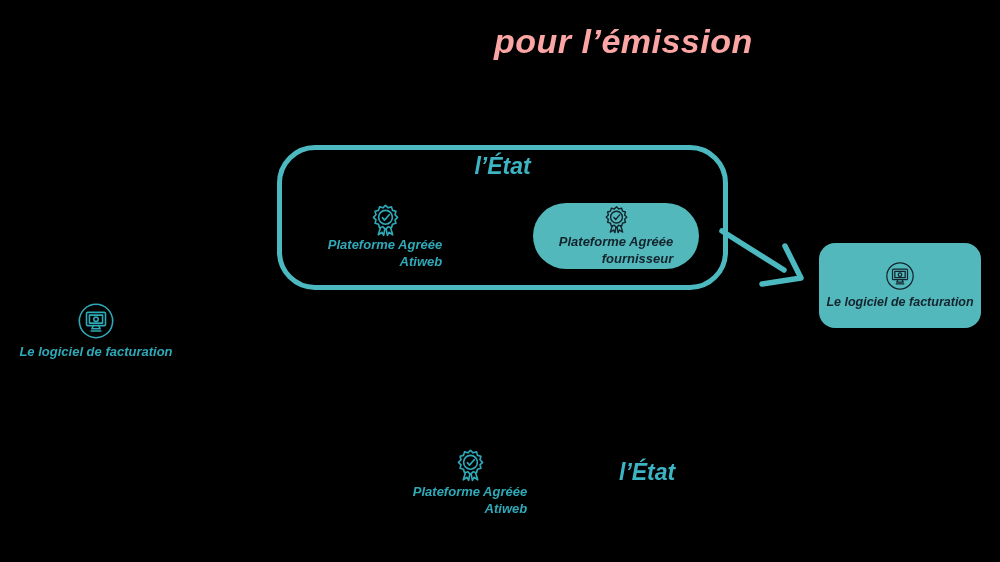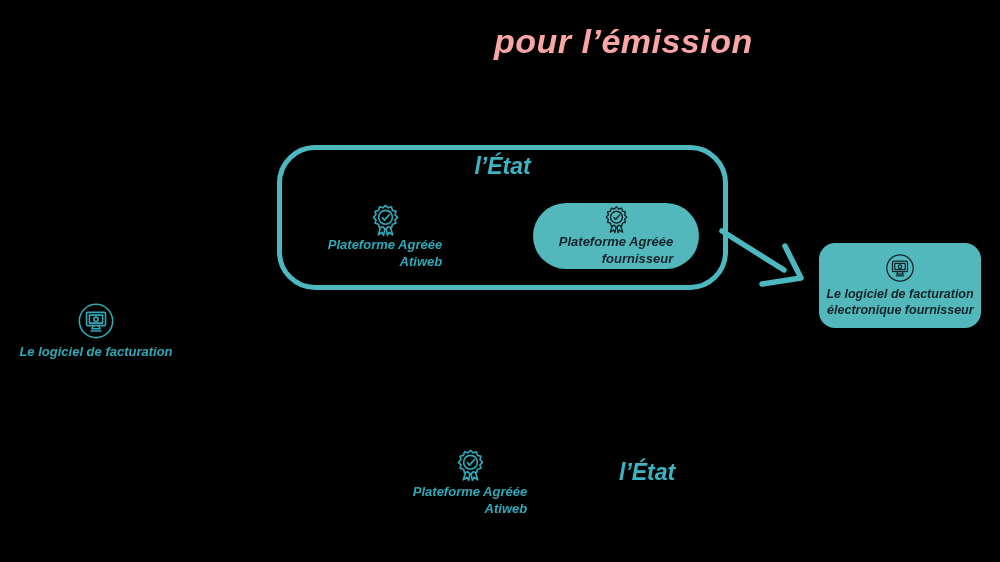--- a/index.html
+++ b/index.html
@@ -104,21 +104,20 @@
     <path d="M722,231 L784,270"></path>
     <path d="M785,246 L801,278 L762,284"></path>
   </svg>
 
   <div class="abs group supplier-card">
     <svg class="icon dark-ic" width="30" height="30">
         <use href="#monitor"></use>
       </svg>
     <div class="dark-label">
       <div>Le logiciel de facturation</div>
-      <div>électronique fournisseur</div>
     </div>
   </div>
 
   <div class="abs group left-software">
     <svg class="icon teal-ic" width="38" height="38">
         <use href="#monitor"></use>
       </svg>
     <div class="teal-label">
       <div>Le logiciel de facturation</div>
     </div>

